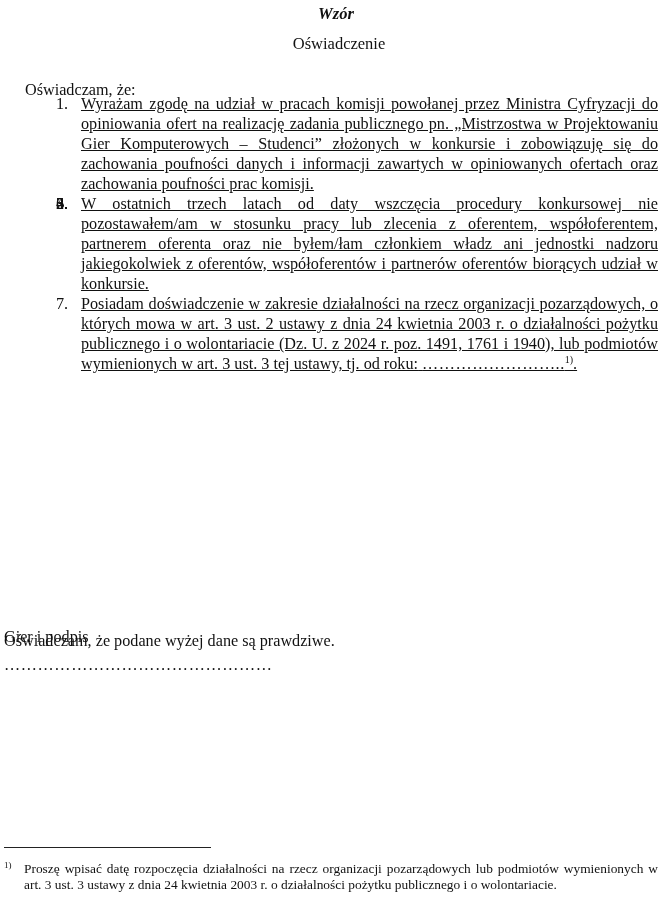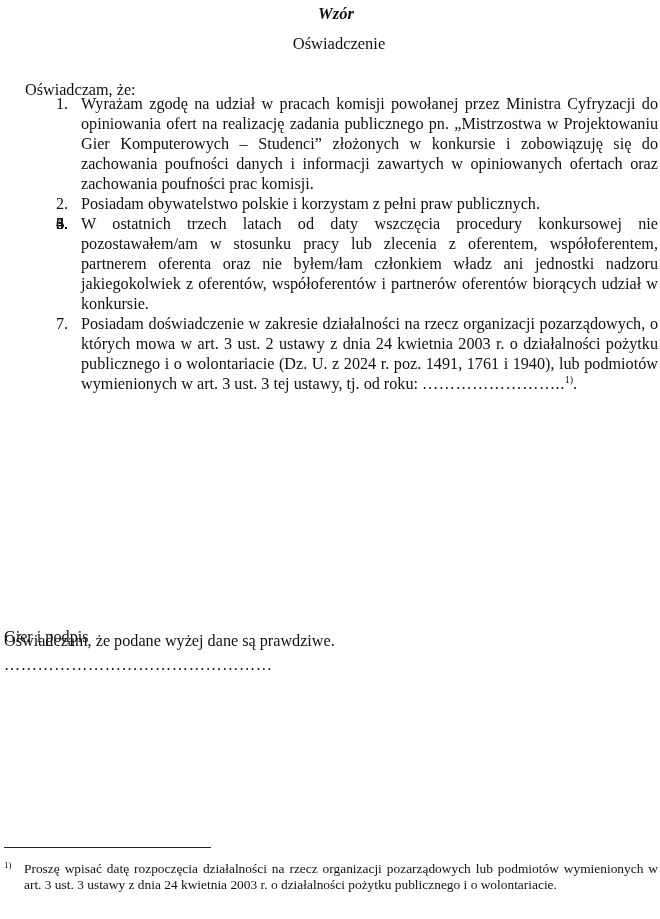--- a/index.html
+++ b/index.html
@@ -56,20 +56,21 @@
       text-align-last: left;
       margin: 0;
     }
     .clause-num {
       position: absolute;
       left: 56px;
       top: 0;
     }
     .clause-text {
       display: block;
+      text-decoration: underline;
     }
     .sup {
       font-size: 10px;
       vertical-align: super;
       line-height: 0;
     }
     .dots-fill {
       letter-spacing: 0.5px;
     }
     .truth {
@@ -126,21 +127,20 @@
 
 <div class="intro">Oświadczam, że:</div>
 
 <ol class="clauses">
   <li class="clause">
     <span class="clause-num">1.</span>
     <span class="clause-text">Wyrażam zgodę na udział w pracach komisji powołanej przez Ministra Cyfryzacji do opiniowania ofert na realizację zadania publicznego pn. „Mistrzostwa w Projektowaniu Gier Komputerowych – Studenci” złożonych w konkursie i zobowiązuję się do zachowania poufności danych i informacji zawartych w opiniowanych ofertach oraz zachowania poufności prac komisji.</span>
   </li>
   <li class="clause">
     <span class="clause-num">2.</span>
-    <span class="clause-text">Posiadam obywatelstwo polskie i korzystam z pełni praw publicznych.</span>
   </li>
   <li class="clause">
     <span class="clause-num">3.</span>
   </li>
   <li class="clause">
     <span class="clause-num">4.</span>
   </li>
   <li class="clause">
     <span class="clause-num">5.</span>
   </li>

